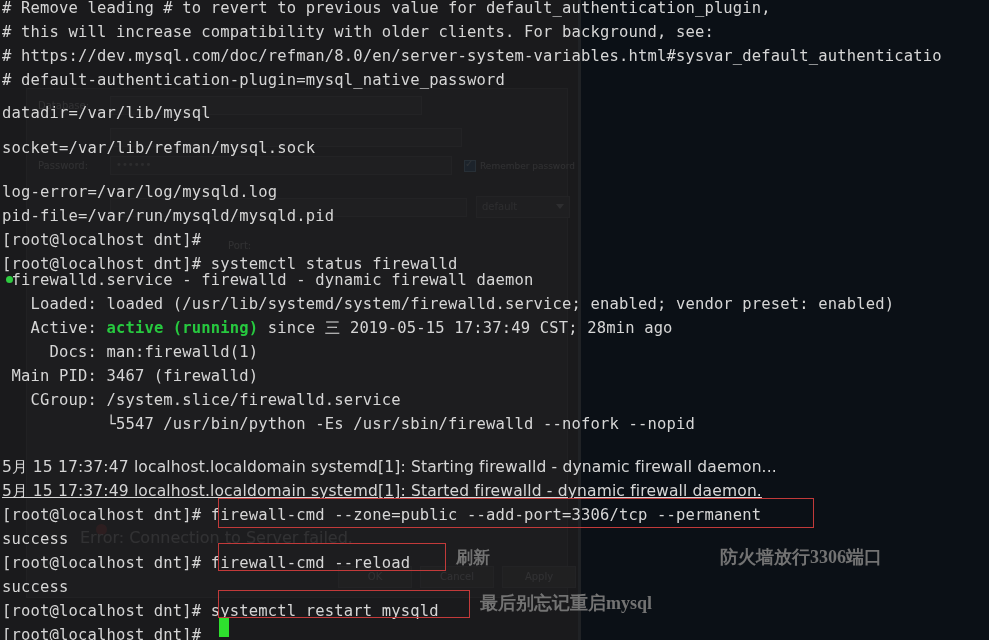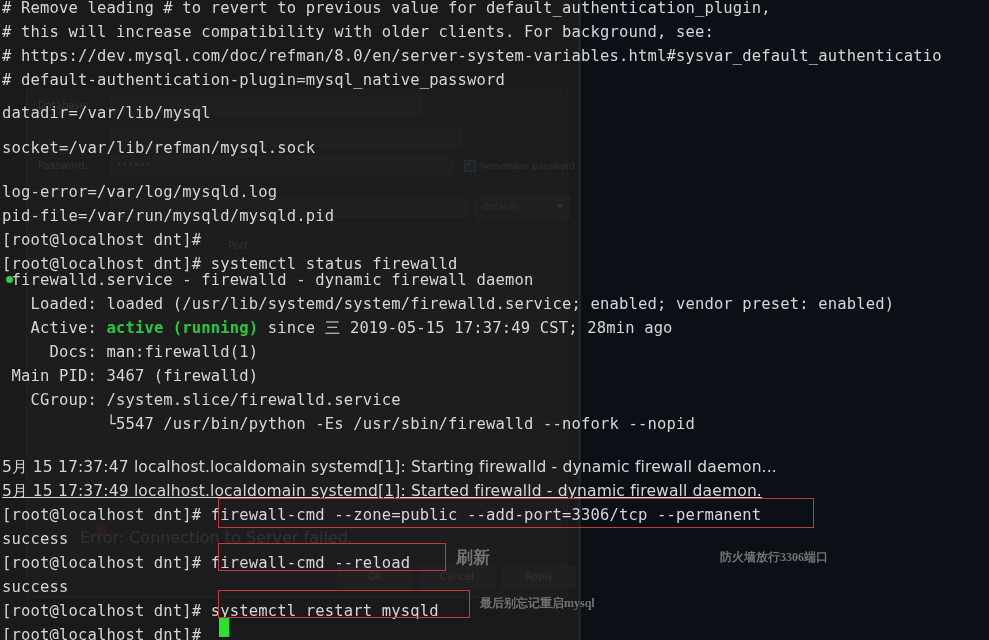--- a/index.html
+++ b/index.html
@@ -164,21 +164,21 @@
   .redtext {
     position: absolute;
     font-family: Liberation Serif, serif;
     font-size: 17px;
     line-height: 22px;
     color: #737373;
     white-space: nowrap;
     font-weight: 600;
   }
   .redtext.big {
-    font-size: 12px;
+    font-size: 18px;
   }
 </style>
 </head>
 <body>
 
 <div id="screen">
 
   <div class="bg-left"></div>
   <div class="bg-right"></div>
   <div class="bg-seam"></div>

